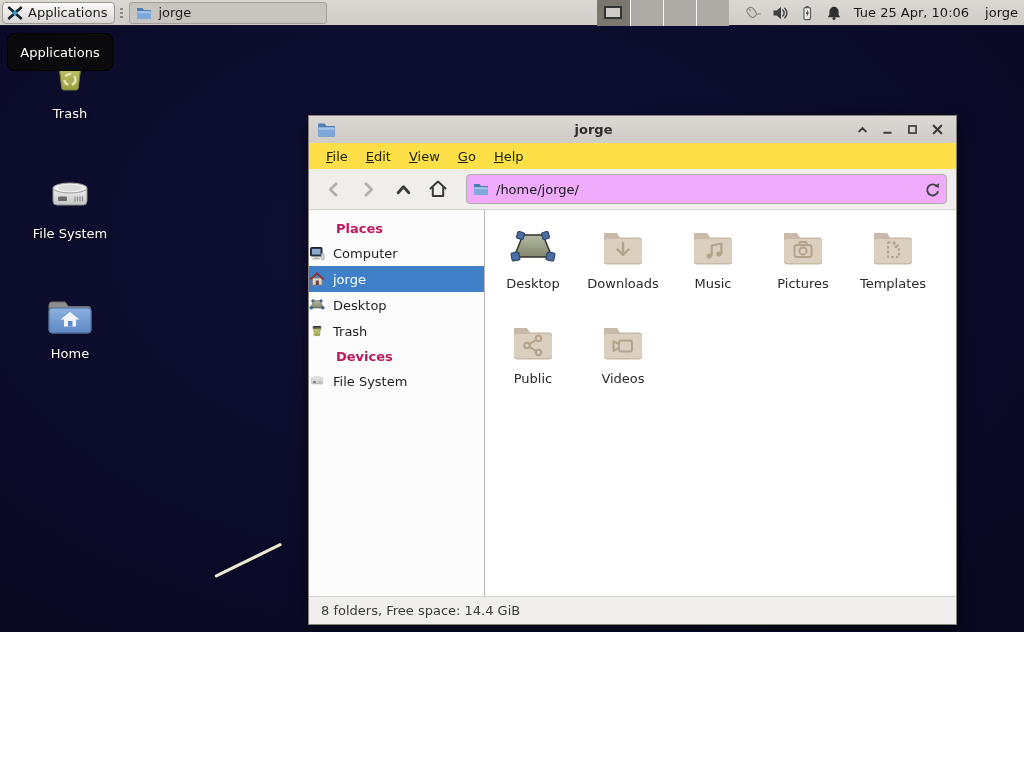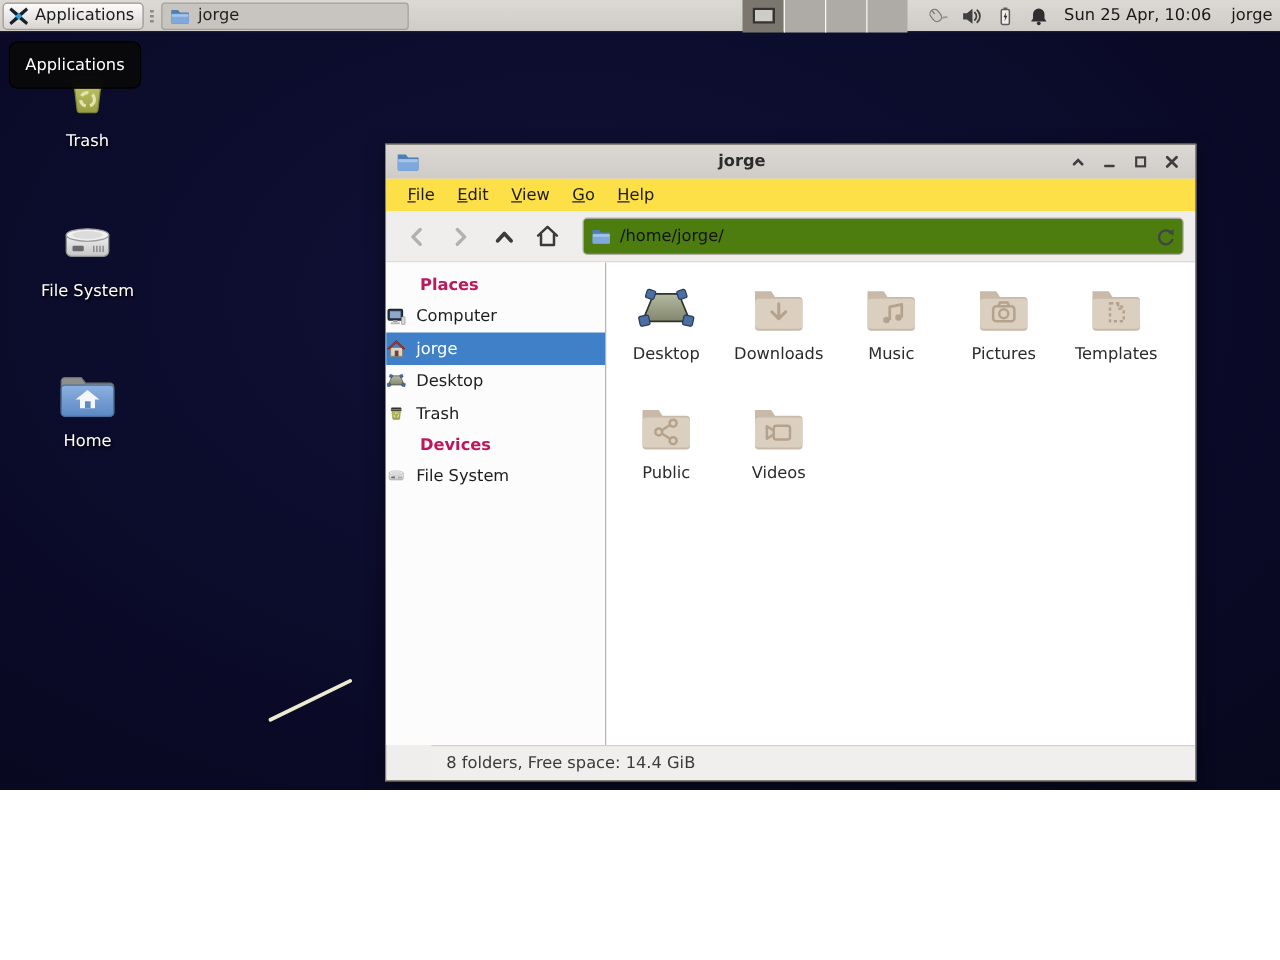--- a/index.html
+++ b/index.html
@@ -52,35 +52,35 @@
   .titlebar .wicon { width:19px; height:19px; }
   .title-text { flex:1; text-align:center; font-size:13px; font-weight:bold; color:#2c2c2c; }
   .controls { display:flex; align-items:center; gap:3px; }
   .ctrl { width:22px; height:22px; display:flex; align-items:center; justify-content:center; }
   .menubar { height:26px; flex:0 0 26px; display:flex; align-items:center; background:#fde047; padding-left:8px; }
   .menu-item { padding:0 9px; font-size:13px; color:#1d1d1d; }
   .mn { text-decoration:underline; }
   .toolbar { height:41px; flex:0 0 41px; display:flex; align-items:center; background:#f0eeec;
     border-bottom:1px solid #d8d5d1; padding:0 9px; gap:5px; }
   .tool-btn { width:30px; height:28px; display:flex; align-items:center; justify-content:center; border-radius:3px; }
-  .pathfield { flex:1; height:30px; margin-left:8px; background:#4d7c0f; border:1px solid #b1aeaa; border-radius:4px;
+  .pathfield { flex:1; height:30px; margin-left:8px; background:#f0abfc; border:1px solid #b1aeaa; border-radius:4px;
     display:flex; align-items:center; padding:0 6px; gap:7px; font-size:13px; color:#141414; }
   .pathfield .ptext { flex:1; }
   .win-body { flex:1; display:flex; min-height:0; background:#fff; }
   .sidebar { width:176px; flex:0 0 176px; border-right:1px solid #b9b6b2; background:#fcfcfc; padding-top:6px; font-size:13px; }
   .side-header { font-weight:bold; color:#be185d; padding:5px 12px 4px 27px; }
   .side-row { height:26px; display:flex; align-items:center; gap:8px; color:#1e1e1e; }
   .side-row svg { width:16px; height:16px; flex:0 0 16px; }
   .side-row.selected { background:#4080c8; color:#fff; }
   .main { flex:1; padding:14px 0 0 3px; display:flex; flex-wrap:wrap; align-content:flex-start; }
   .tile { width:90px; height:86px; display:flex; flex-direction:column; align-items:center; margin-bottom:9px; }
   .tile svg { width:48px; height:48px; }
   .tile-label { margin-top:4px; font-size:13px; color:#2b2b2b; }
   .statusbar { height:28px; flex:0 0 28px; background:#f1efed; border-top:1px solid #d4d1cd;
-    display:flex; align-items:center; padding-left:12px; font-size:13px; color:#3b3b3b;margin-left:36px; }
+    display:flex; align-items:center; padding-left:12px; font-size:13px; color:#3b3b3b; }
 
   
   .stray-line { position:absolute; left:215px; top:575px; width:74px; height:3px;
     background:#eceacf; transform:rotate(-26deg); transform-origin:left center; border-radius:2px; }
   .debian-logo { position:absolute; top:660px; left:50%; transform:translateX(-50%);
     font-family:"DejaVu Serif", serif; font-size:48px; color:#fff; letter-spacing:-1px; font-weight:500; }
   .di { position:relative; display:inline-block; }
   .di .dot { position:absolute; top:3px; left:50%; transform:translateX(-50%);
     width:6px; height:6px; background:#c70f45; border-radius:2px; }
 
@@ -345,21 +345,21 @@
       <svg width="16" height="16">
           <use href="#s-volume"></use>
         </svg>
       <svg width="16" height="16">
           <use href="#s-battery"></use>
         </svg>
       <svg width="16" height="16">
           <use href="#s-bell"></use>
         </svg>
     </div>
-    <span class="clock">Sun 25 Apr, 10:06</span>
+    <span class="clock">Tue 25 Apr, 10:06</span>
     <span class="panel-user">jorge</span>
   </div>
 
   <div class="tooltip">
     <span>Applications</span>
   </div>
 
   <div class="dicon dicon-trash">
     <svg>
         <use href="#s-trash"></use>

